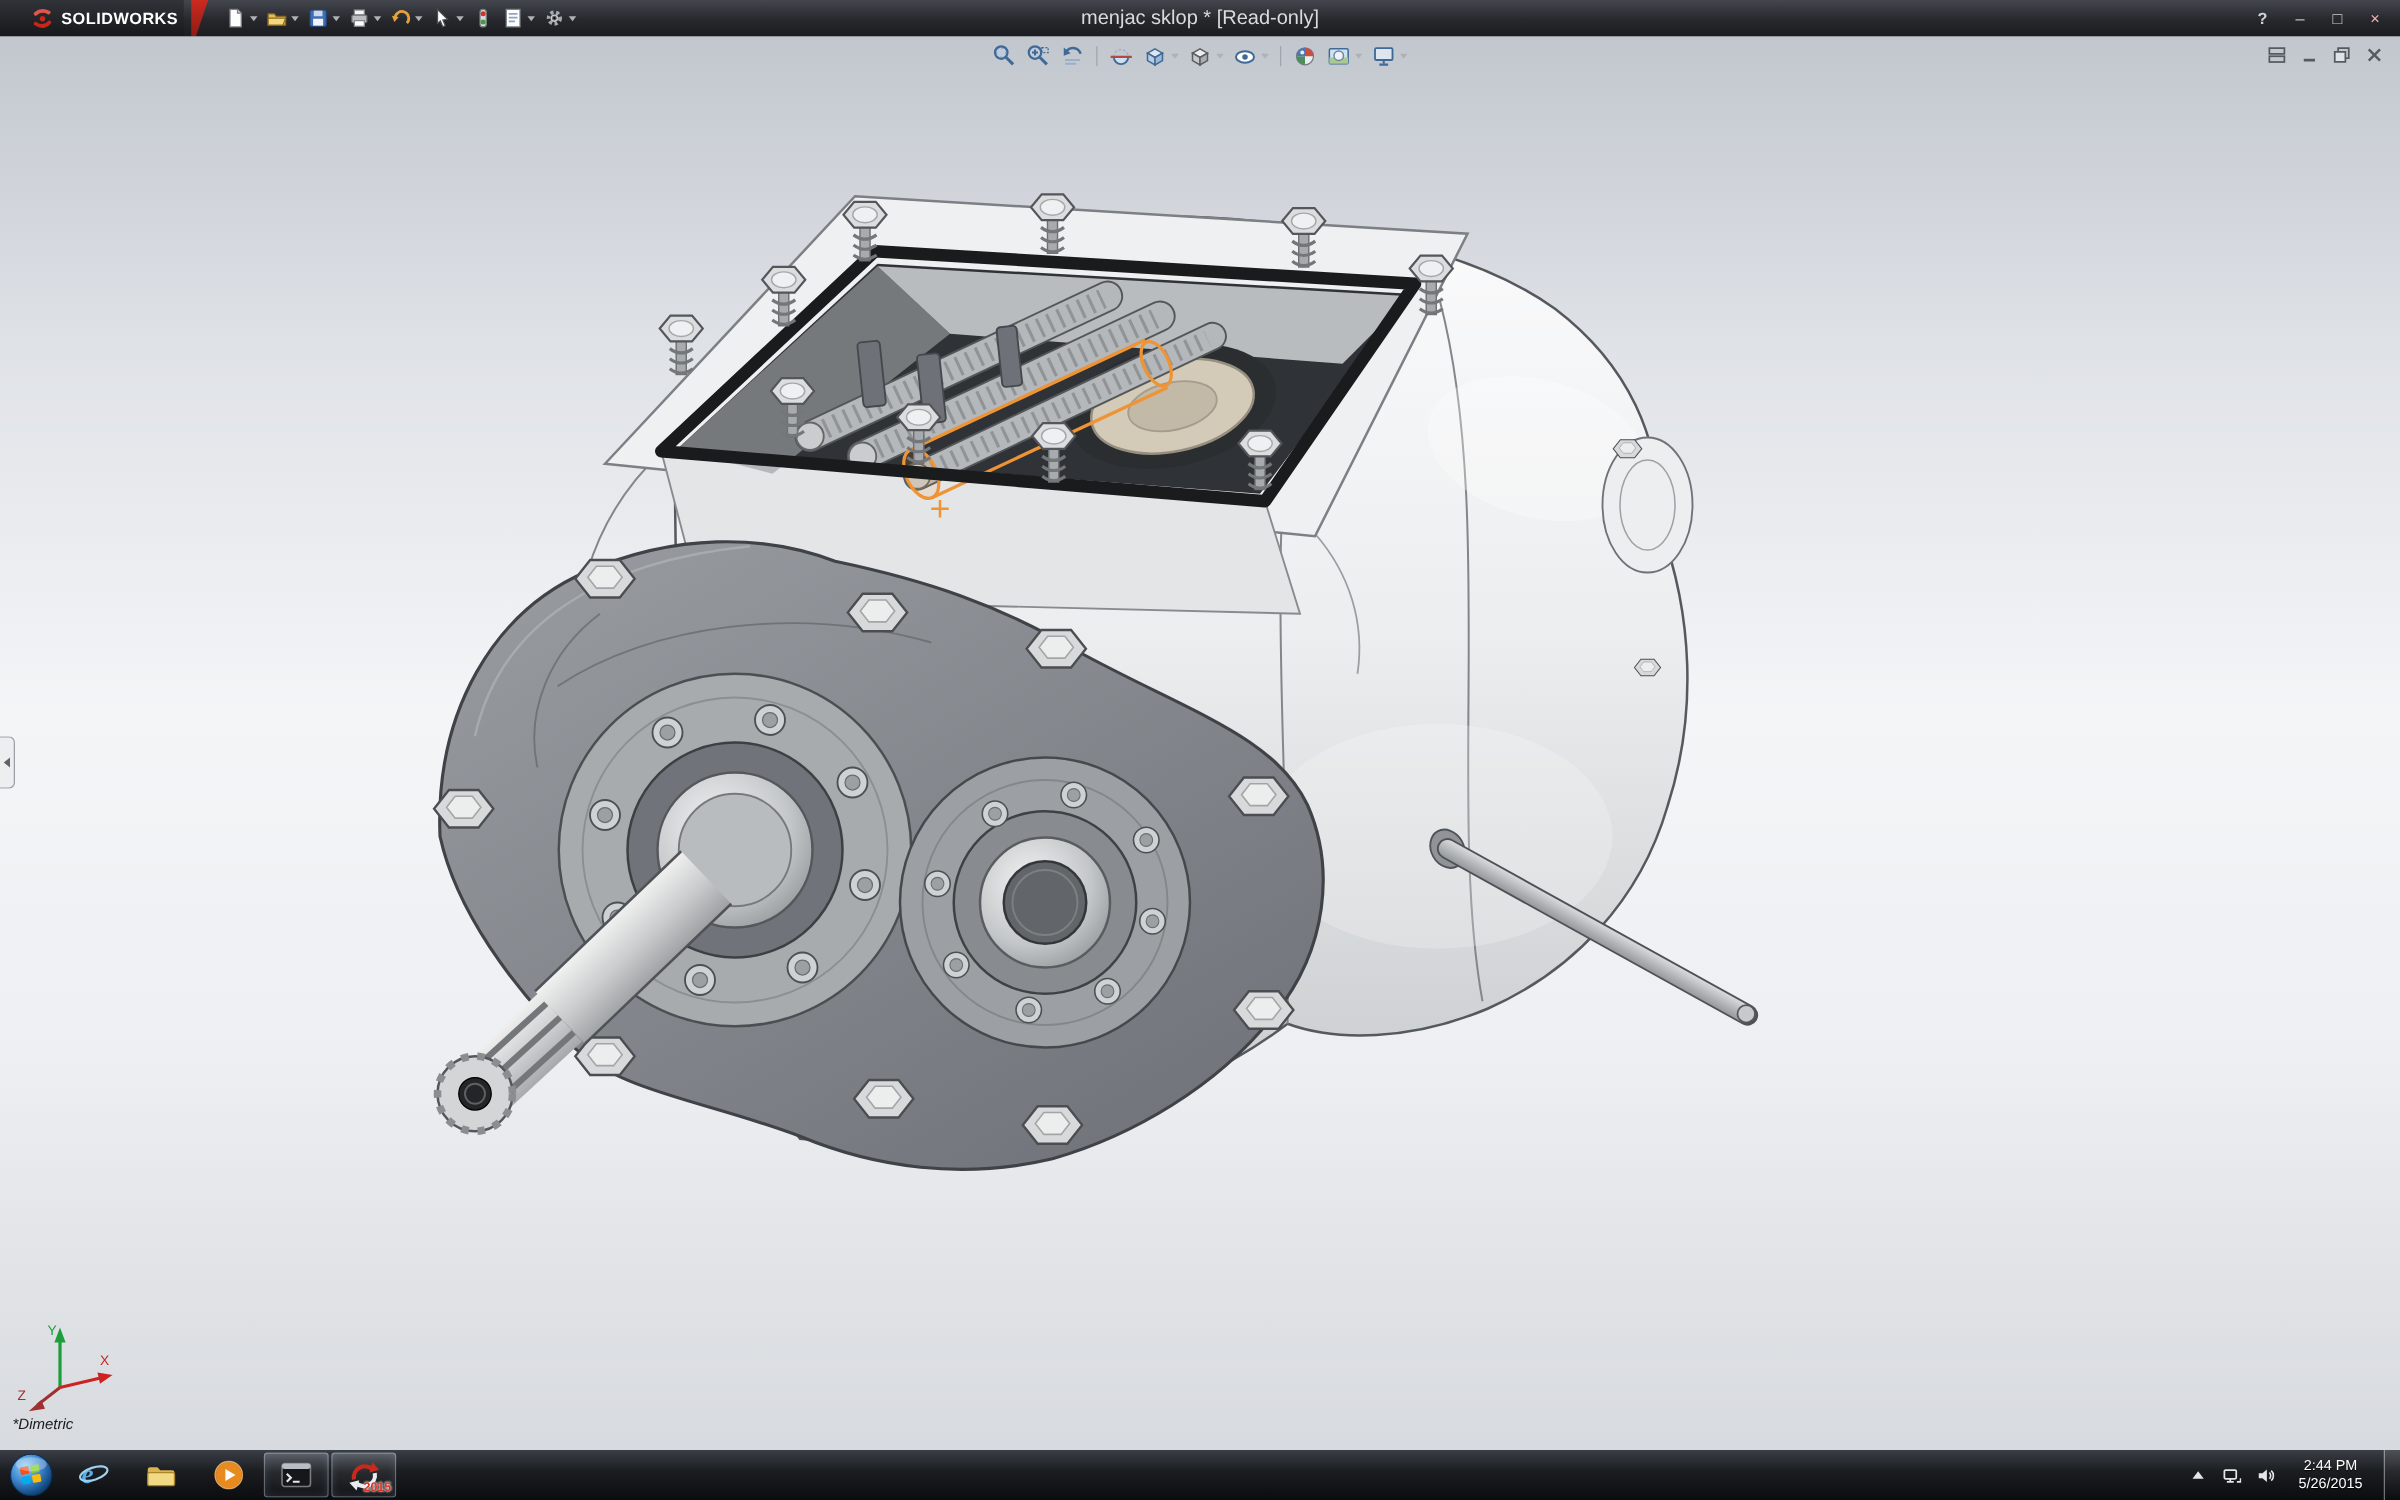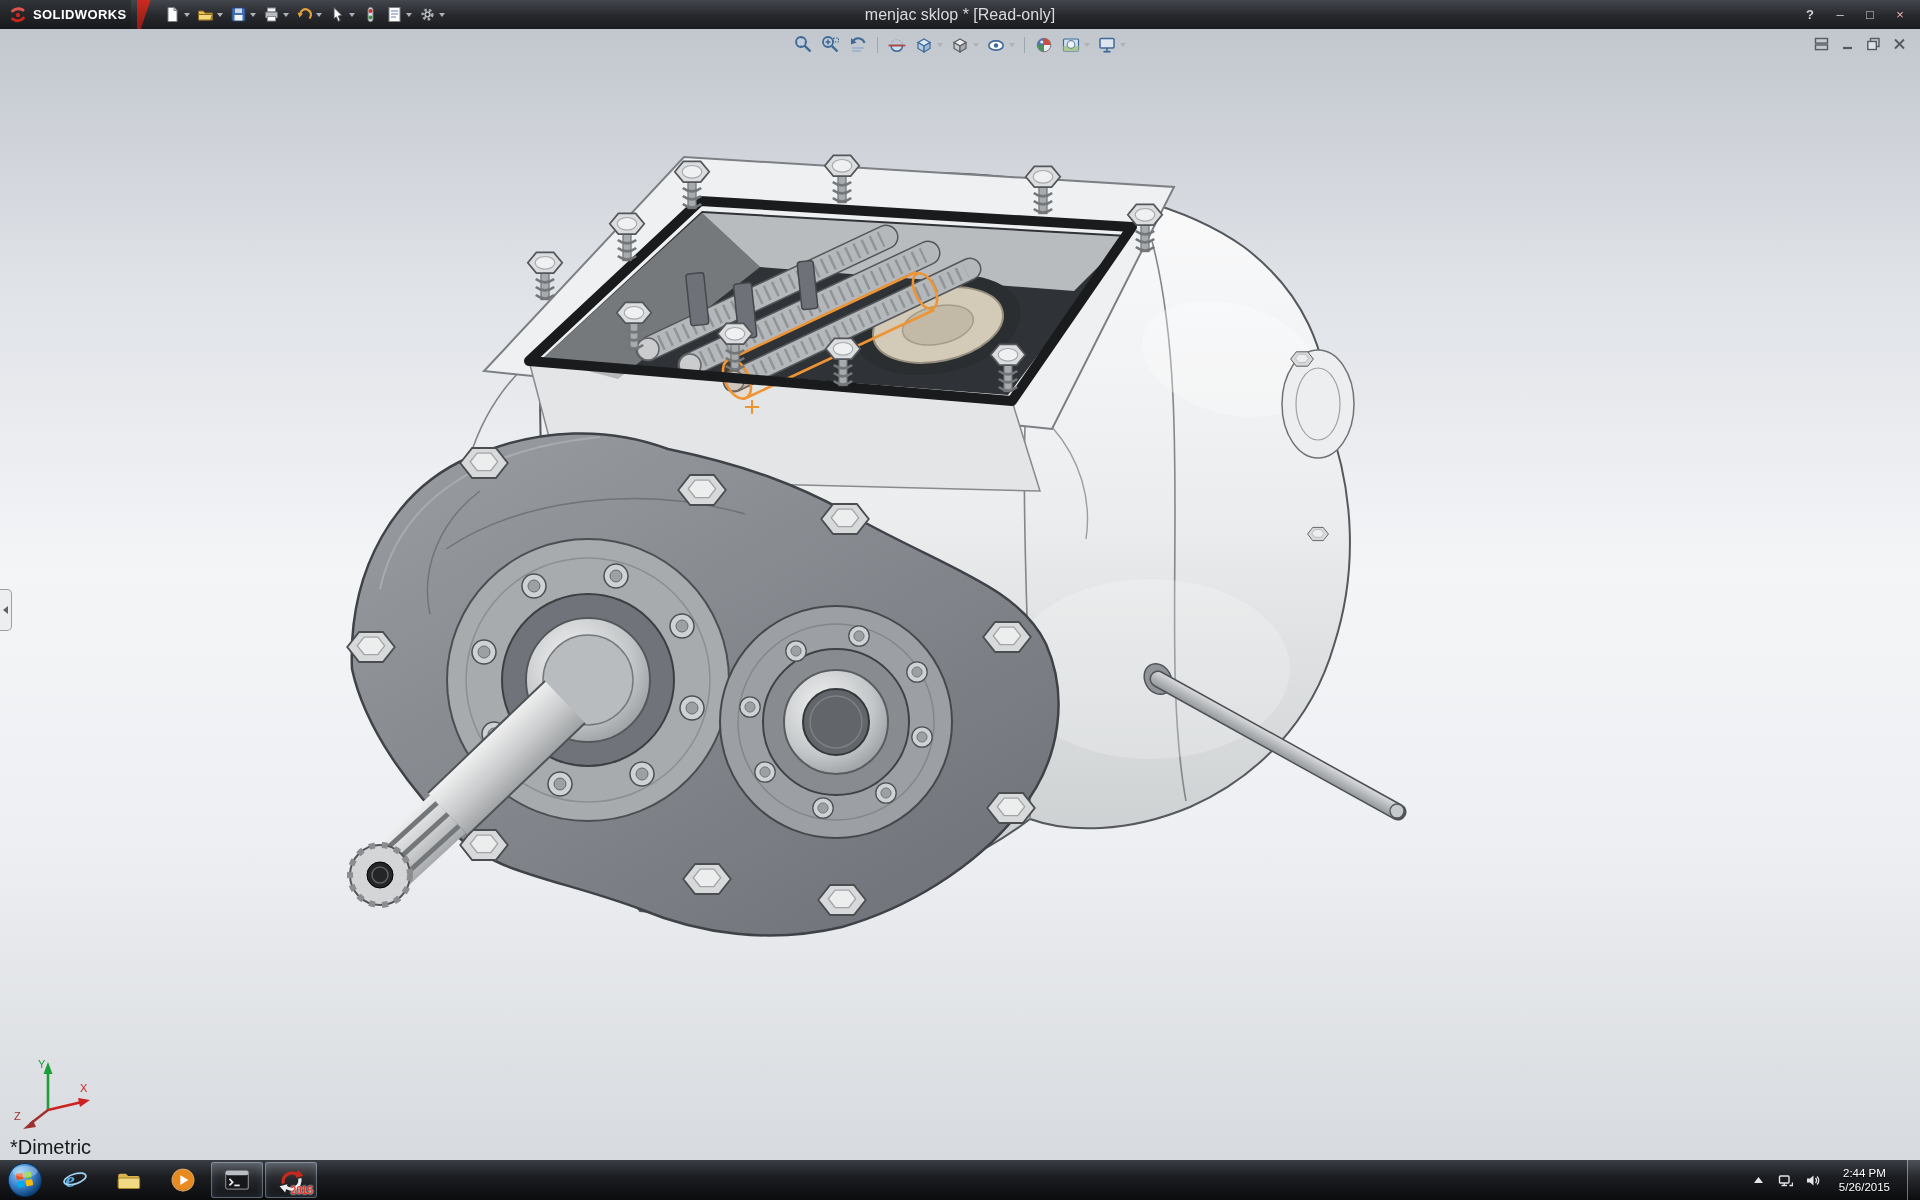--- a/index.html
+++ b/index.html
@@ -4,21 +4,21 @@
 <style>
   html,body{margin:0;padding:0;background:#555;}
   *{box-sizing:border-box;}
   .screen{position:relative;width:1920px;height:1200px;overflow:hidden;
           font-family:"Liberation Sans",sans-serif;background:#000;}
 
   
   .titlebar{position:absolute;top:0;left:0;right:0;height:29px;
     background:linear-gradient(#43464c,#26282d 55%,#1a1c1f);
     display:flex;align-items:center;color:#dfe1e4;}
-  .logo-area{display:flex;align-items:center;height:100%;padding:0 4px 0 8px;
+  .logo-area{display:flex;align-items:center;height:100%;padding:0 4px 0 24px;
     background:linear-gradient(#303338,#17181b);}
   .logo-mark{width:20px;height:20px;margin-right:5px;}
   .logo-text{font-size:13px;font-weight:bold;letter-spacing:.4px;color:#fff;}
   .logo-accent{width:14px;height:29px;margin-left:6px;
     background:linear-gradient(#cc2a20,#8d1c14);
     clip-path:polygon(0 0,100% 0,30% 100%,0 100%);}
   .tb-tools{display:flex;align-items:center;gap:1px;padding-left:10px;}
   .tool-btn{display:flex;align-items:center;height:24px;padding:0 3px;border-radius:2px;}
   .tool-btn svg{width:17px;height:17px;display:block;}
   .caret{width:0;height:0;border-left:3.5px solid transparent;border-right:3.5px solid transparent;
@@ -45,21 +45,21 @@
   .doc-controls{position:absolute;top:7px;right:12px;display:flex;gap:8px;align-items:center;}
   .doc-controls .dcb{width:18px;height:16px;display:flex;align-items:center;justify-content:center;}
   .doc-controls svg{width:15px;height:14px;display:block;}
 
   .left-tab{position:absolute;left:0;top:560px;width:12px;height:42px;
     background:#eceef0;border:1px solid #9aa0a6;border-left:none;border-radius:0 5px 5px 0;
     display:flex;align-items:center;justify-content:center;}
   .left-tab .tri{width:0;height:0;border-top:4px solid transparent;border-bottom:4px solid transparent;
     border-right:5px solid #5e646b;}
 
-  .orientation-label{position:absolute;left:10px;bottom:1px;font-size:20px;color:#17191c;}
+  .orientation-label{position:absolute;left:10px;bottom:14px;font-size:12px;color:#17191c;font-style:italic;}
   .triad{position:absolute;left:12px;bottom:26px;width:84px;height:84px;}
 
   
   .taskbar{position:absolute;bottom:0;left:0;right:0;height:40px;
     background:linear-gradient(#3a3e45,#1b1d21 42%,#0b0c0e);
     display:flex;align-items:center;padding-left:2px;}
   .start-btn{width:46px;height:40px;display:flex;align-items:center;justify-content:center;}
   .tb-item{width:52px;height:36px;display:flex;align-items:center;justify-content:center;
     border-radius:3px;margin:0 1px;position:relative;}
   .tb-item.running{background:linear-gradient(rgba(255,255,255,.18),rgba(255,255,255,.06) 45%,rgba(255,255,255,.02));

